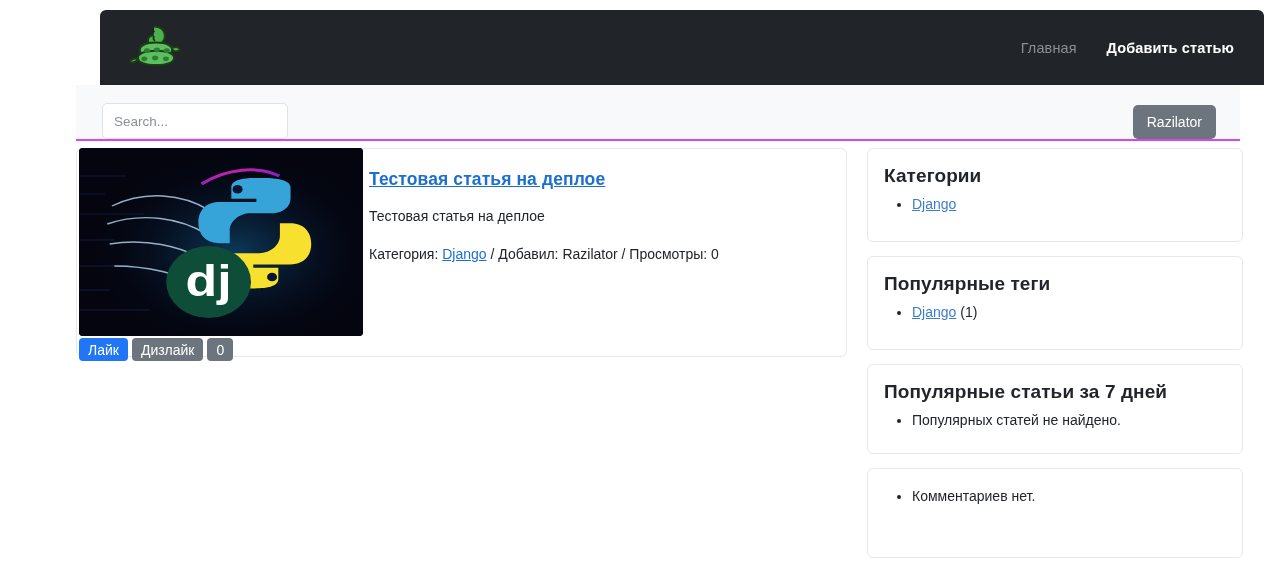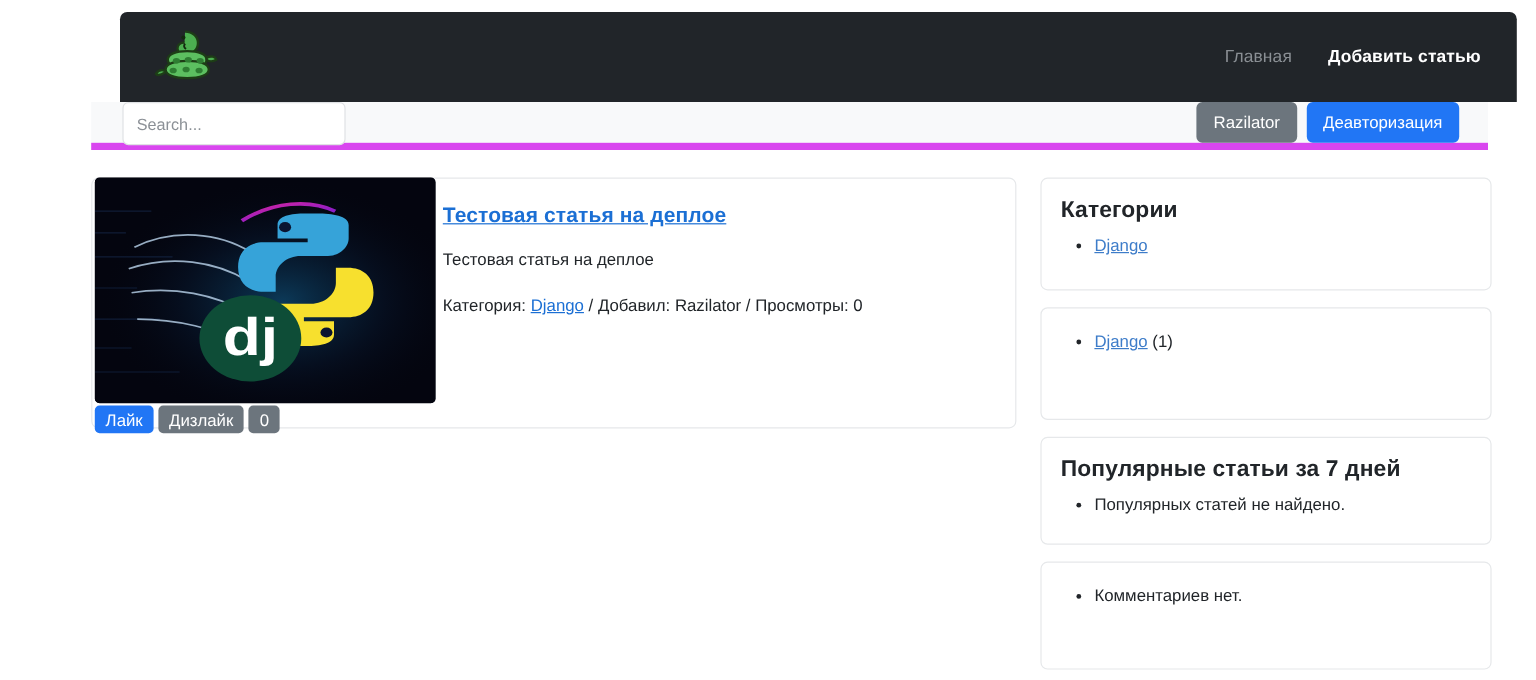--- a/index.html
+++ b/index.html
@@ -33,24 +33,24 @@
   .nav-links { display: flex; align-items: center; gap: 30px; padding-right: 6px; }
   .nav-link {
     font-size: 14.5px; color: #8a8f94; text-decoration: none;
     white-space: nowrap; letter-spacing: .1px;
   }
   .nav-link.active { color: #ffffff; font-weight: 700; }
 
   
   .subbar {
     position: absolute; left: 76px; top: 85px;
-    width: 1164px; height: 40px;
+    width: 1164px; height: 56px;
     background: #f8f9fa;
-    border-bottom: 6px solid #d946ef;
-    display: flex; align-items: flex-start;
+    border-bottom: 2px solid #d946ef;
+    display: flex; align-items: flex-end;
     padding: 0 24px 0 26px;
   }
   .search-input {
     width: 186px; height: 36px;
     border: 1px solid #dfe1e4; border-radius: 5px;
     background: #ffffff;
     padding: 0 11px;
     font-size: 13.5px; color: #495057;
     font-family: inherit; outline: none;
   }
@@ -177,21 +177,20 @@
       <a class="nav-link" href="#">Главная</a>
       <a class="nav-link active" href="#">Добавить статью</a>
     </div>
   </div>
 
   <div class="subbar">
     <input class="search-input" type="text" placeholder="Search..." style="">
     <div class="subbar-spacer"></div>
     <div class="auth-group">
       <button class="btn btn-user">Razilator</button>
-      <button class="btn btn-logout">Деавторизация</button>
     </div>
   </div>
 
   <div class="content">
 
     <div class="article-card">
       <div class="thumb-col">
         <a class="thumb" href="#">
           <svg viewBox="0 0 241 188" preserveAspectRatio="none" aria-hidden="true">
             <defs>
@@ -257,20 +256,21 @@
       <div class="side-card cat">
         <h3>Категории</h3>
         <ul class="side-list">
           <li>
             <a href="#">Django</a><span></span>
           </li>
         </ul>
       </div>
 
       <div class="side-card tags">
+        <h3>Популярные теги</h3>
         <ul class="side-list">
           <li>
             <a href="#">Django</a><span> (1)</span>
           </li>
         </ul>
       </div>
 
       <div class="side-card pop">
         <h3>Популярные статьи за 7 дней</h3>
         <ul class="side-list">

